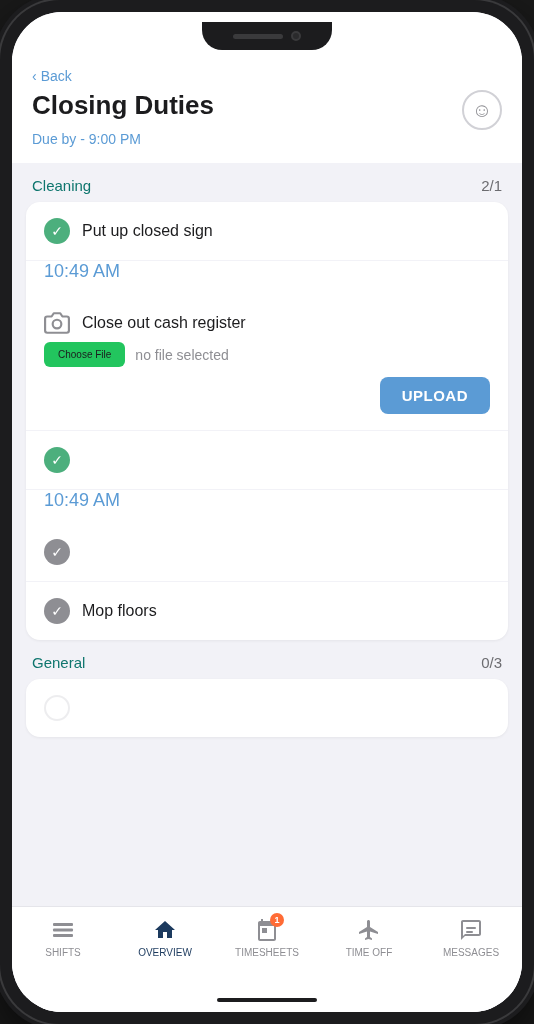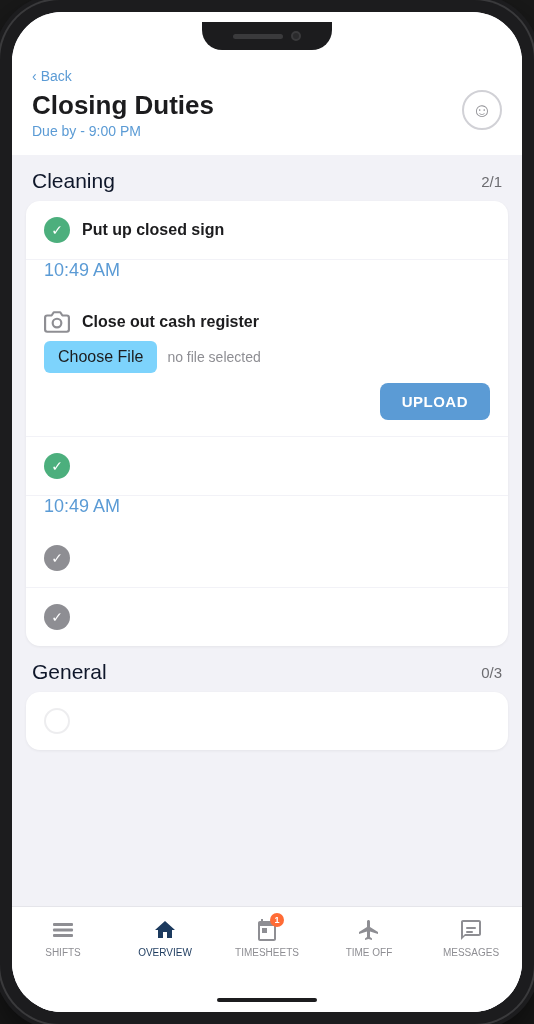--- a/index.html
+++ b/index.html
@@ -126,21 +126,21 @@
     }
     .title-block {}
     .page-title {
       font-size: 26px;
       font-weight: 700;
       color: #1c1c1e;
     }
     .due-date {
       font-size: 14px;
       color: #5b9bd5;
-      margin-top: 2px;
+      margin-top: 10px;
     }
     .smiley-btn {
       width: 40px;
       height: 40px;
       border: 2px solid #d1d1d6;
       border-radius: 50%;
       display: flex;
       align-items: center;
       justify-content: center;
       color: #8e8e93;
@@ -156,22 +156,22 @@
     }
     .scroll-area::-webkit-scrollbar { display: none; }
 
     .section-header {
       display: flex;
       justify-content: space-between;
       align-items: center;
       padding: 14px 20px 8px;
     }
     .section-label {
-      font-size: 21px;
-      color: #0f172a;
+      font-size: 15px;
+      color: #0f766e;
       font-weight: 500;
     }
     .section-count {
       font-size: 15px;
       color: #6c6c70;
     }
 
     .task-card {
       background: #fff;
       margin: 0 14px;
@@ -230,44 +230,44 @@
       color: #8e8e93;
       font-size: 18px;
       display: flex;
       align-items: center;
       justify-content: center;
     }
 
     .task-text {
       font-size: 16px;
       color: #1c1c1e;
-      font-weight: 700;
+      font-weight: 400;
       text-align: center;
     }
     .task-timestamp {
       font-size: 18px;
       color: #5b9bd5;
       padding: 0 18px 12px;
     }
 
     .file-upload-area {
       padding: 0 18px 16px;
     }
     .file-row {
       display: flex;
       align-items: center;
       gap: 10px;
       margin-bottom: 10px;
     }
     .choose-file-btn {
-      background: #7dd3fc;
+      background: #22c55e;
       border: none;
       border-radius: 6px;
       padding: 7px 14px;
-      font-size: 16px;
+      font-size: 10px;
       color: #1c1c1e;
       cursor: pointer;
     }
     .no-file-text {
       font-size: 14px;
       color: #8e8e93;
     }
     .upload-btn {
       display: block;
       margin-left: auto;
@@ -436,20 +436,23 @@
           <div class="task-item">
             <div class="task-icon">
               <div class="check-circle-dark">✓</div>
             </div>
           </div>
 
           <div class="task-item" style="border-bottom: none;">
             <div class="task-icon">
               <div class="check-circle-dark">✓</div>
             </div>
+            <div class="task-item-inner">
+              <span class="task-text">Mop floors</span>
+            </div>
           </div>
 
         </div>
 
         <div class="section-header">
           <span class="section-label">General</span>
           <span class="section-count">0/3</span>
         </div>
 
         <div class="general-card">

